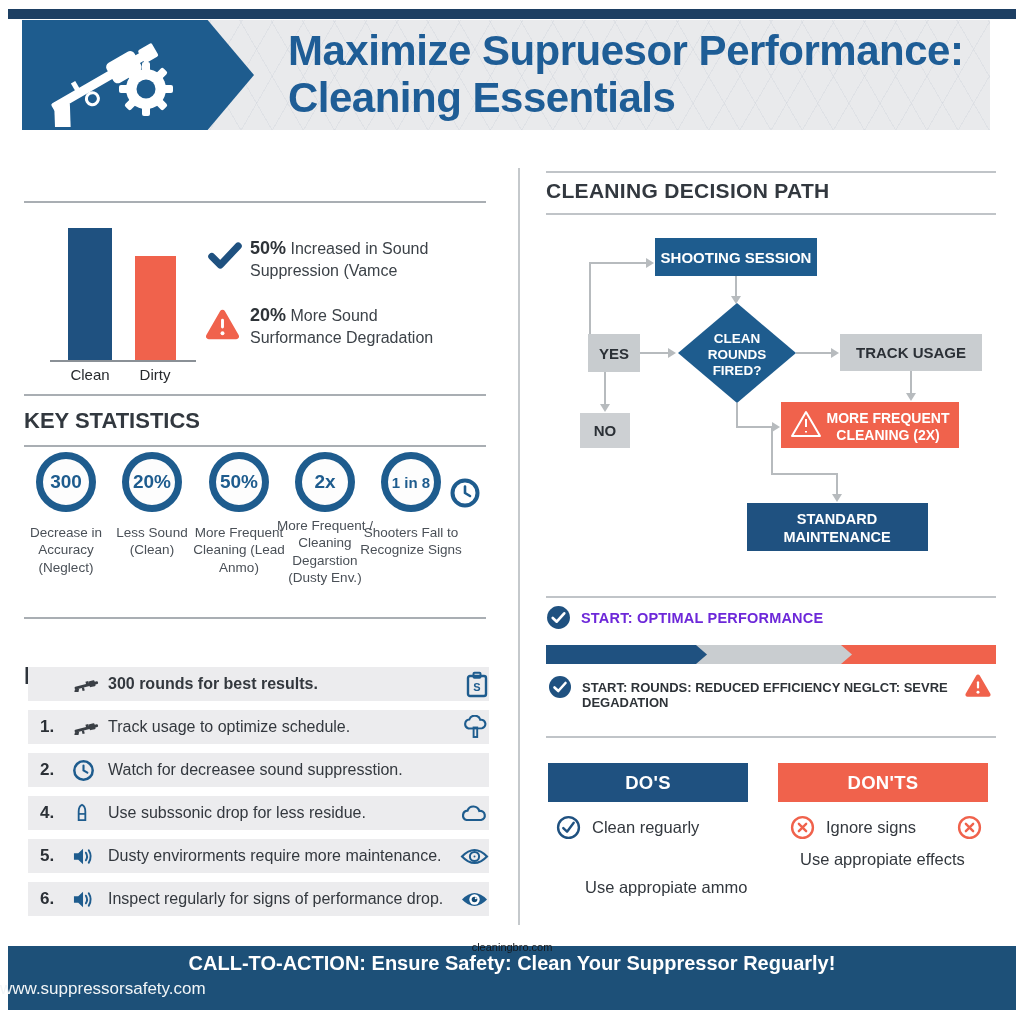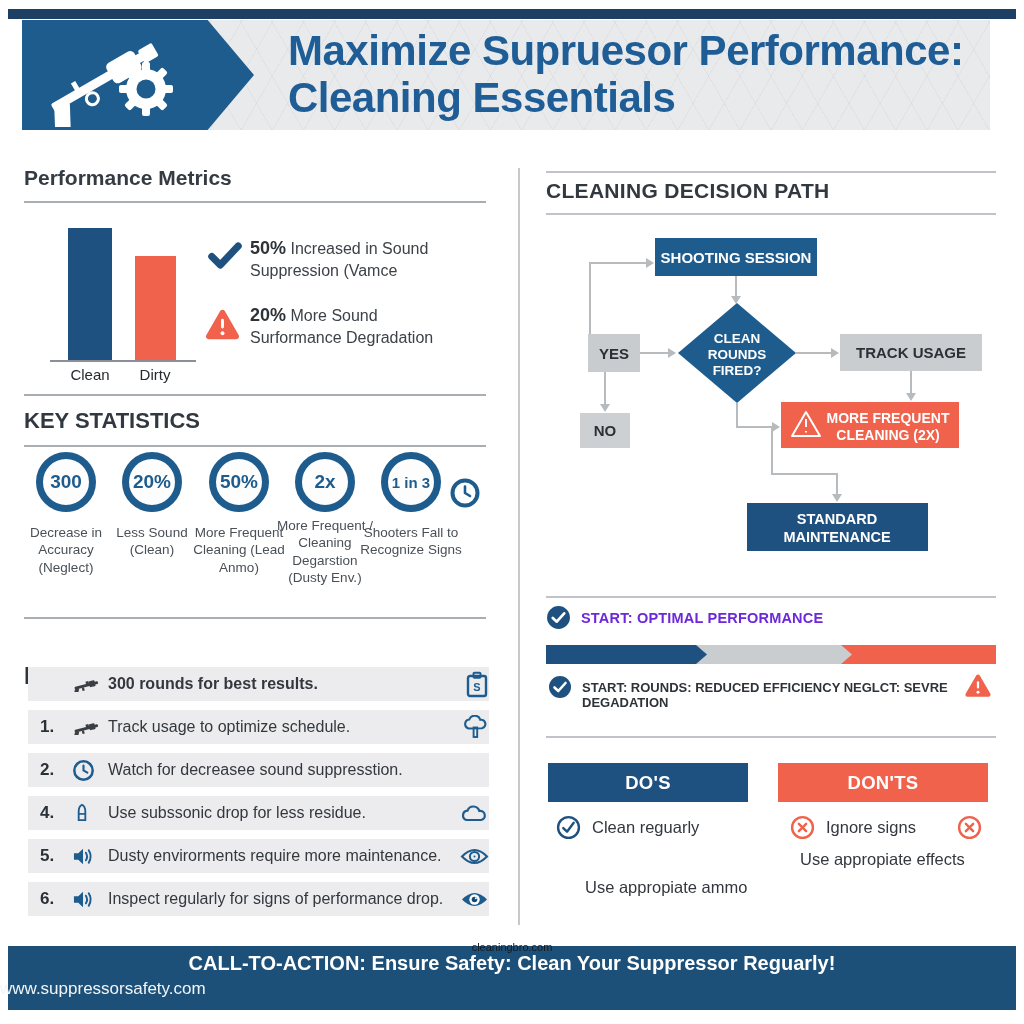--- a/index.html
+++ b/index.html
@@ -153,21 +153,20 @@
       </g>
     </svg>
   </div>
   <div class="abs header-title">
     <span>Maximize Supruesor Performance:</span>
     <span>Cleaning Essentials</span>
   </div>
 
   <div class="abs vdivider"></div>
 
-  <div class="abs heading pm-heading">Performance Metrics</div>
   <div class="abs hr hr1"></div>
 
   <div class="abs bar-clean" style="height: 132px;"></div>
   <div class="abs bar-dirty" style="height: 104px;"></div>
   <div class="abs chart-baseline"></div>
   <div class="abs bar-label label-clean">Clean</div>
   <div class="abs bar-label label-dirty">Dirty</div>
 
   <div class="abs co-icon1">
     <svg width="34" height="29" viewBox="0 0 36 30">
@@ -205,21 +204,21 @@
   </div>
   <div class="abs stat stat3">
     <div class="stat-circle">50%</div>
     <div class="stat-label">More Frequent Cleaning (Lead Anmo)</div>
   </div>
   <div class="abs stat stat4">
     <div class="stat-circle">2x</div>
     <div class="stat-label">More Frequent / Cleaning Degarstion (Dusty Env.)</div>
   </div>
   <div class="abs stat stat5">
-    <div class="stat-circle small-val">1 in 3</div>
+    <div class="stat-circle small-val">1 in 8</div>
     <div class="stat-label">Shooters Fall to Recognize Signs</div>
   </div>
   <div class="abs clock-stat">
     <svg width="32" height="32" viewBox="0 0 32 32">
       <circle cx="16" cy="16" r="12.5" fill="none" stroke="#1e5c8e" stroke-width="4"></circle>
       <path d="M16,9.5 V16 L21,19" fill="none" stroke="#1e5c8e" stroke-width="2.6" stroke-linecap="round" stroke-linejoin="round"></path>
     </svg>
   </div>
 
   <div class="abs hr hr4"></div>

